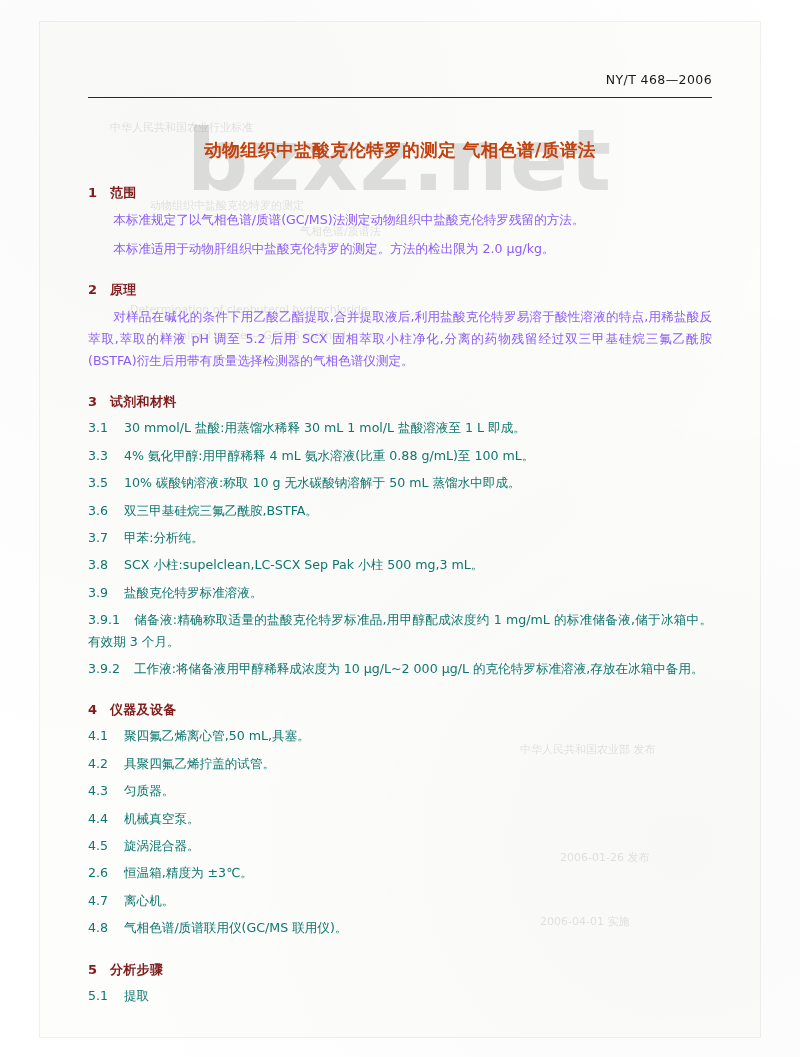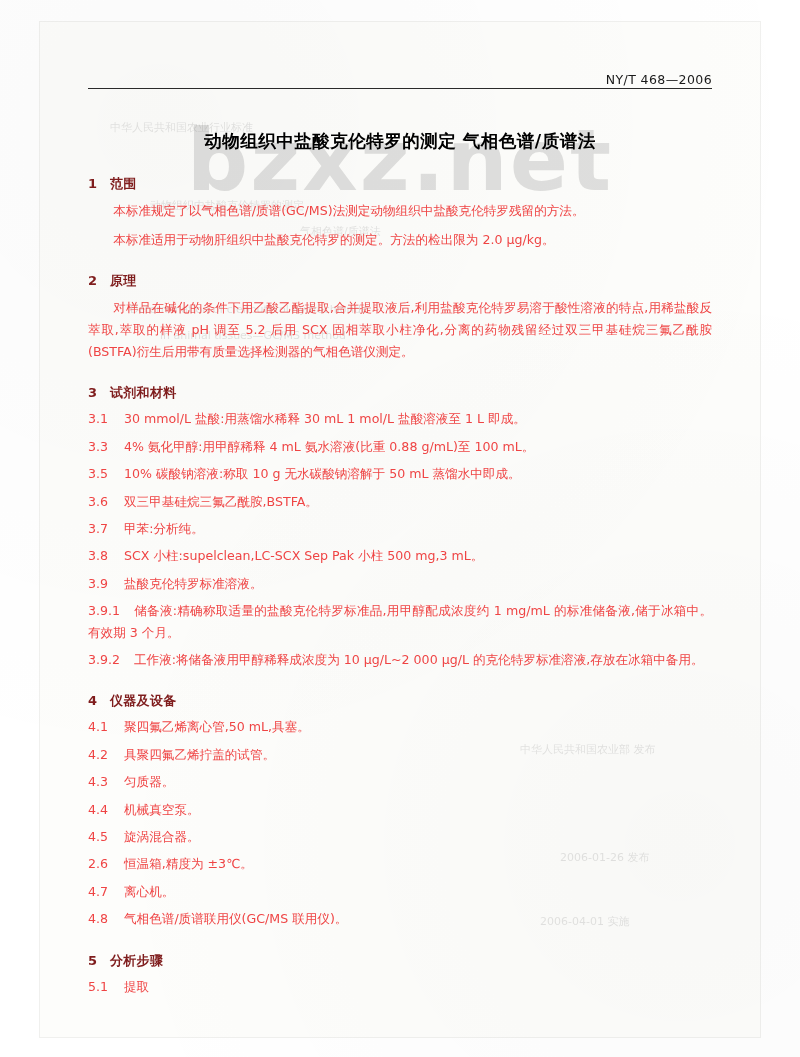--- a/index.html
+++ b/index.html
@@ -43,58 +43,58 @@
     top: 72px;
     width: 624px;
     color: #1b1b1b;
   }
   .header-line {
     position: relative;
     text-align: right;
     font-size: 12.5px;
     letter-spacing: 0.4px;
     color: #1a1a1a;
-    padding-bottom: 1px;
+    padding-bottom: 10px;
     border-bottom: 1.1px solid #2a2a2a;
     font-family: "DejaVu Sans", "Liberation Sans", sans-serif;
   }
   .doc-title {
     margin-top: 40px;
     text-align: center;
     font-size: 17.5px;
     font-weight: bold;
     letter-spacing: 0.5px;
-    color: #000000;
+    color: #c2410c;
   }
   .section-head {
     margin-top: 22px;
     font-size: 13px;
     font-weight: bold;
     color: #7f1d1d;
     letter-spacing: 0.3px;
   }
   .section-head .num {
     display: inline-block;
     min-width: 22px;
   }
   .para {
     margin-top: 7px;
     font-size: 12.6px;
     line-height: 1.72;
     text-align: justify;
-    color: #ef4444;
+    color: #8b5cf6;
   }
   .para.indent {
     text-indent: 2em;
   }
   .item {
     margin-top: 6px;
     font-size: 12.6px;
     line-height: 1.7;
-    color: #ef4444;
+    color: #0f766e;
     text-align: justify;
   }
   .item .idx {
     display: inline-block;
     min-width: 36px;
   }
   .item.sub .idx {
     min-width: 46px;
   }
   .item .cont {

